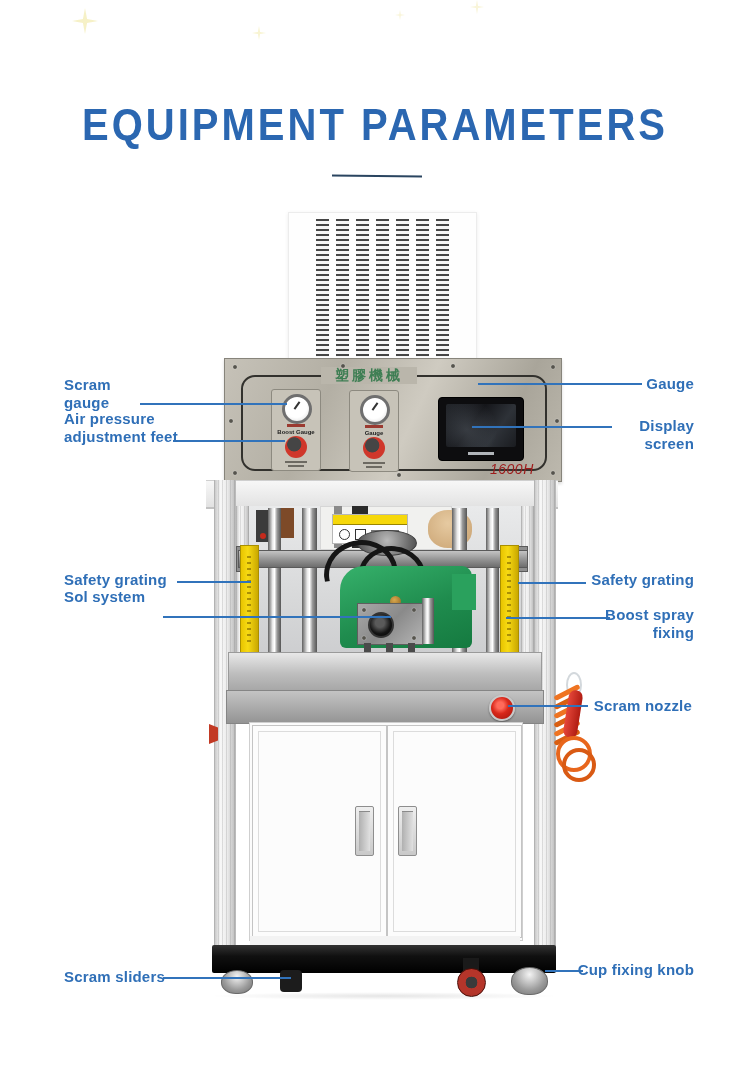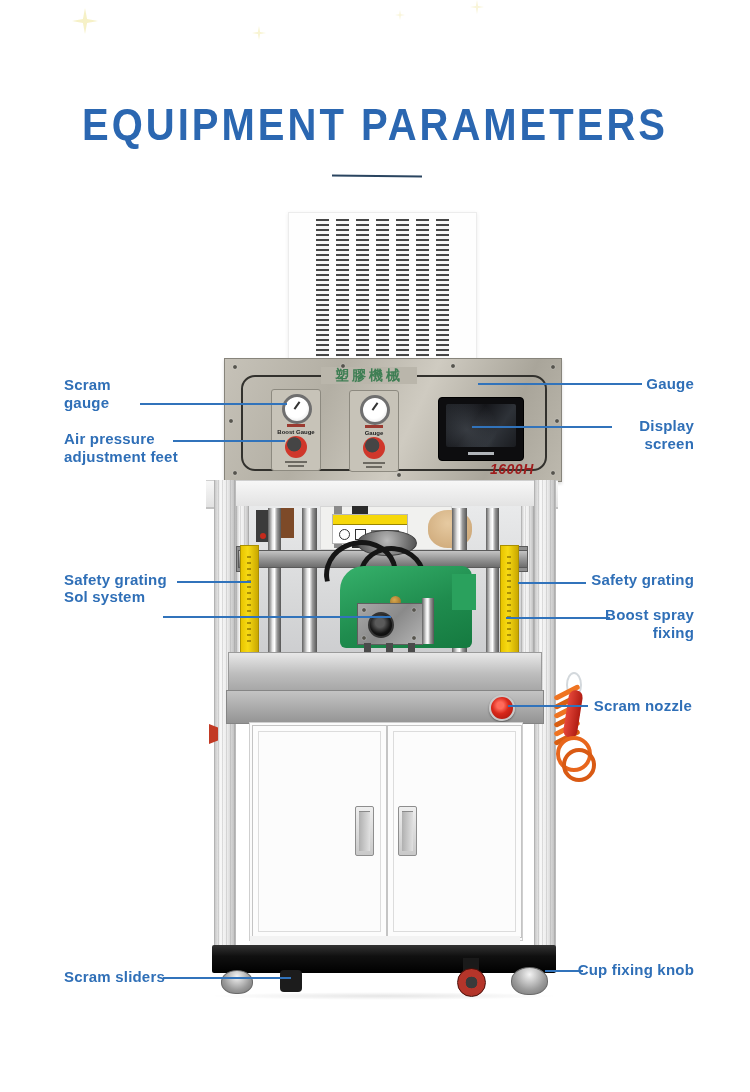--- a/index.html
+++ b/index.html
@@ -37,21 +37,21 @@
   .gauge:after{content:"";position:absolute;left:11px;top:4px;width:2px;height:9px;background:#333;transform:rotate(35deg);}
   .microbar{position:absolute;height:3px;background:#9b3a30;}
   .microlbl{position:absolute;width:100%;text-align:center;font-size:6px;line-height:6px;color:#1d1d1d;font-weight:bold;}
   .knob{position:absolute;left:13px;top:42px;width:22px;height:22px;border-radius:50%;
     background:radial-gradient(circle at 42% 38%,#454545 0 36%,#d0372b 40% 72%,#7e1d14);}
   .kbar{position:absolute;height:2px;background:#6d6a62;}
   .display{position:absolute;left:213px;top:38px;width:84px;height:62px;background:#0d0d0f;border-radius:4px;border:1px solid #000;}
   .screen{position:absolute;left:7px;top:6px;width:70px;height:43px;border-radius:2px;
     background:radial-gradient(circle at 30% 60%,rgba(120,130,140,.35),rgba(0,0,0,0) 55%),
                linear-gradient(125deg,#23262b,#15161a 40%,#2e3238 70%,#1a1c20);}
-  .model{position:absolute;left:265px;top:102px;color:#9e1c1c;font-size:14px;font-weight:bold;font-style:italic;letter-spacing:.5px;}
+  .model{position:absolute;left:265px;top:102px;color:#9e1c1c;font-size:14px;font-weight:normal;font-style:italic;letter-spacing:.5px;}
   .hose{position:absolute;border:5px solid #151515;border-radius:50%;clip-path:inset(0 0 46% 0);}
   .grating{position:absolute;width:17px;height:112px;border:1px solid #a98f00;
     background:linear-gradient(90deg,#e8c400,#f7da13 40%,#caa800);}
   .grating:after{content:"";position:absolute;left:6px;top:10px;width:4px;height:90px;
     background:repeating-linear-gradient(180deg,rgba(110,85,0,.55) 0 2px,rgba(0,0,0,0) 2px 6px);}
   .coilbar{position:absolute;width:28px;height:5px;border-radius:3px;transform:rotate(-27deg);}
   .ring{position:absolute;border-radius:50%;}
   .door{position:absolute;width:133px;height:211px;background:#fcfcfc;border:1px solid #c4c4c4;}
   .door:after{content:"";position:absolute;left:5px;top:5px;right:5px;bottom:5px;border:1px solid #dcdcdc;}
   .handle{position:absolute;width:17px;height:48px;border:1px solid #8e8e8e;border-radius:2px;
@@ -222,21 +222,21 @@
   <div class="cl" style="left:163px;top:616px;width:228px"></div>
   <div class="cl" style="left:506px;top:617px;width:104px"></div>
   <div class="cl" style="left:508px;top:705px;width:80px"></div>
   <div class="cl" style="left:163px;top:977px;width:128px"></div>
   <div class="cl" style="left:545px;top:970px;width:38px"></div>
 
   <div class="lbl" style="left:64px;top:376px">
     <div>Scram</div>
     <div>gauge</div>
   </div>
-  <div class="lbl" style="left:64px;top:430px">
+  <div class="lbl" style="left:64px;top:410px">
     <div>Air pressure</div>
     <div>adjustment feet</div>
   </div>
   <div class="lbl" style="left:64px;top:571px">
     <div>Safety grating</div>
   </div>
   <div class="lbl" style="left:64px;top:588px">
     <div>Sol system</div>
   </div>
   <div class="lbl" style="left:64px;top:968px">

